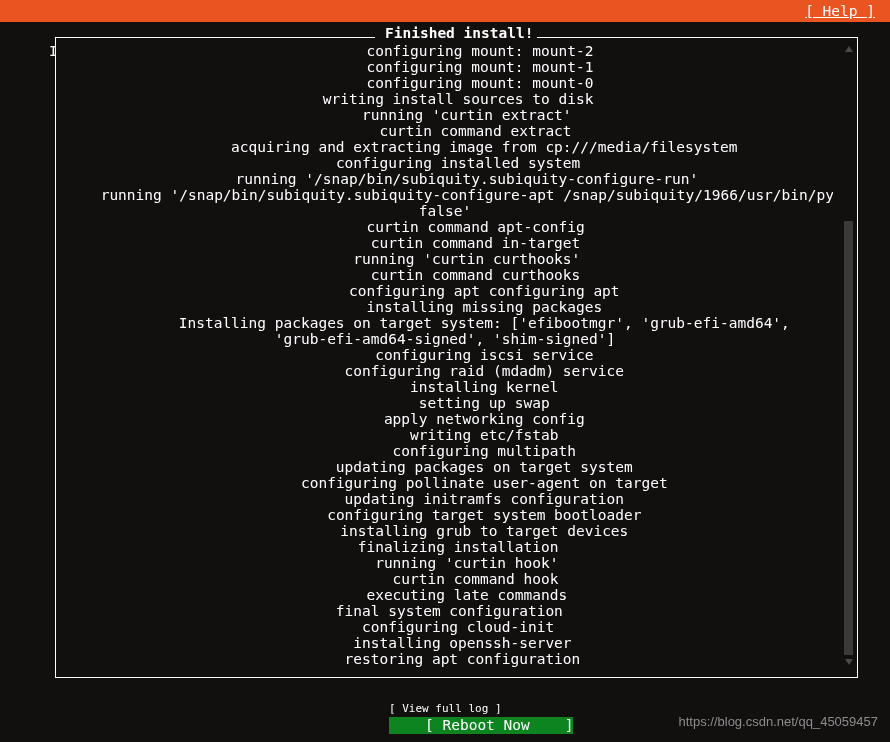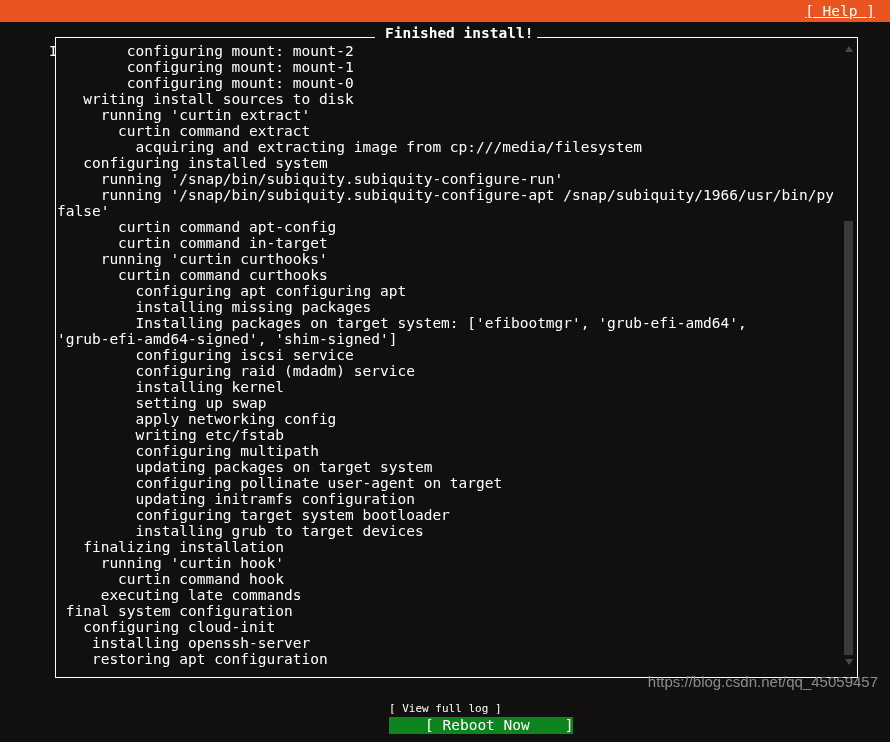--- a/index.html
+++ b/index.html
@@ -89,20 +89,21 @@
     position: absolute;
     left: 57px;
     top: 43px;
     width: 776px;
     height: 632px;
     overflow: hidden;
     color: #ffffff;
     font-size: 14.5px;
     line-height: 16px;
     white-space: pre;
+    text-align: center;
   }
   .log-line {
     white-space: pre;
     height: 16px;
   }
 
   
   .scroll-track {
     position: absolute;
     left: 843px;
@@ -168,24 +169,24 @@
     line-height: 17px;
     white-space: pre;
     cursor: pointer;
     padding-left: 36px;
   }
 
   
   .watermark {
     position: absolute;
     right: 12px;
-    top: 672px;
+    top: 712px;
     color: #8c8c8c;
     font-family: "Liberation Sans", sans-serif;
-    font-size: 15px;
+    font-size: 13px;
     line-height: 20px;
     white-space: pre;
     user-select: none;
   }
 </style>
 </head>
 <body>
 
 <div id="screen">
 

